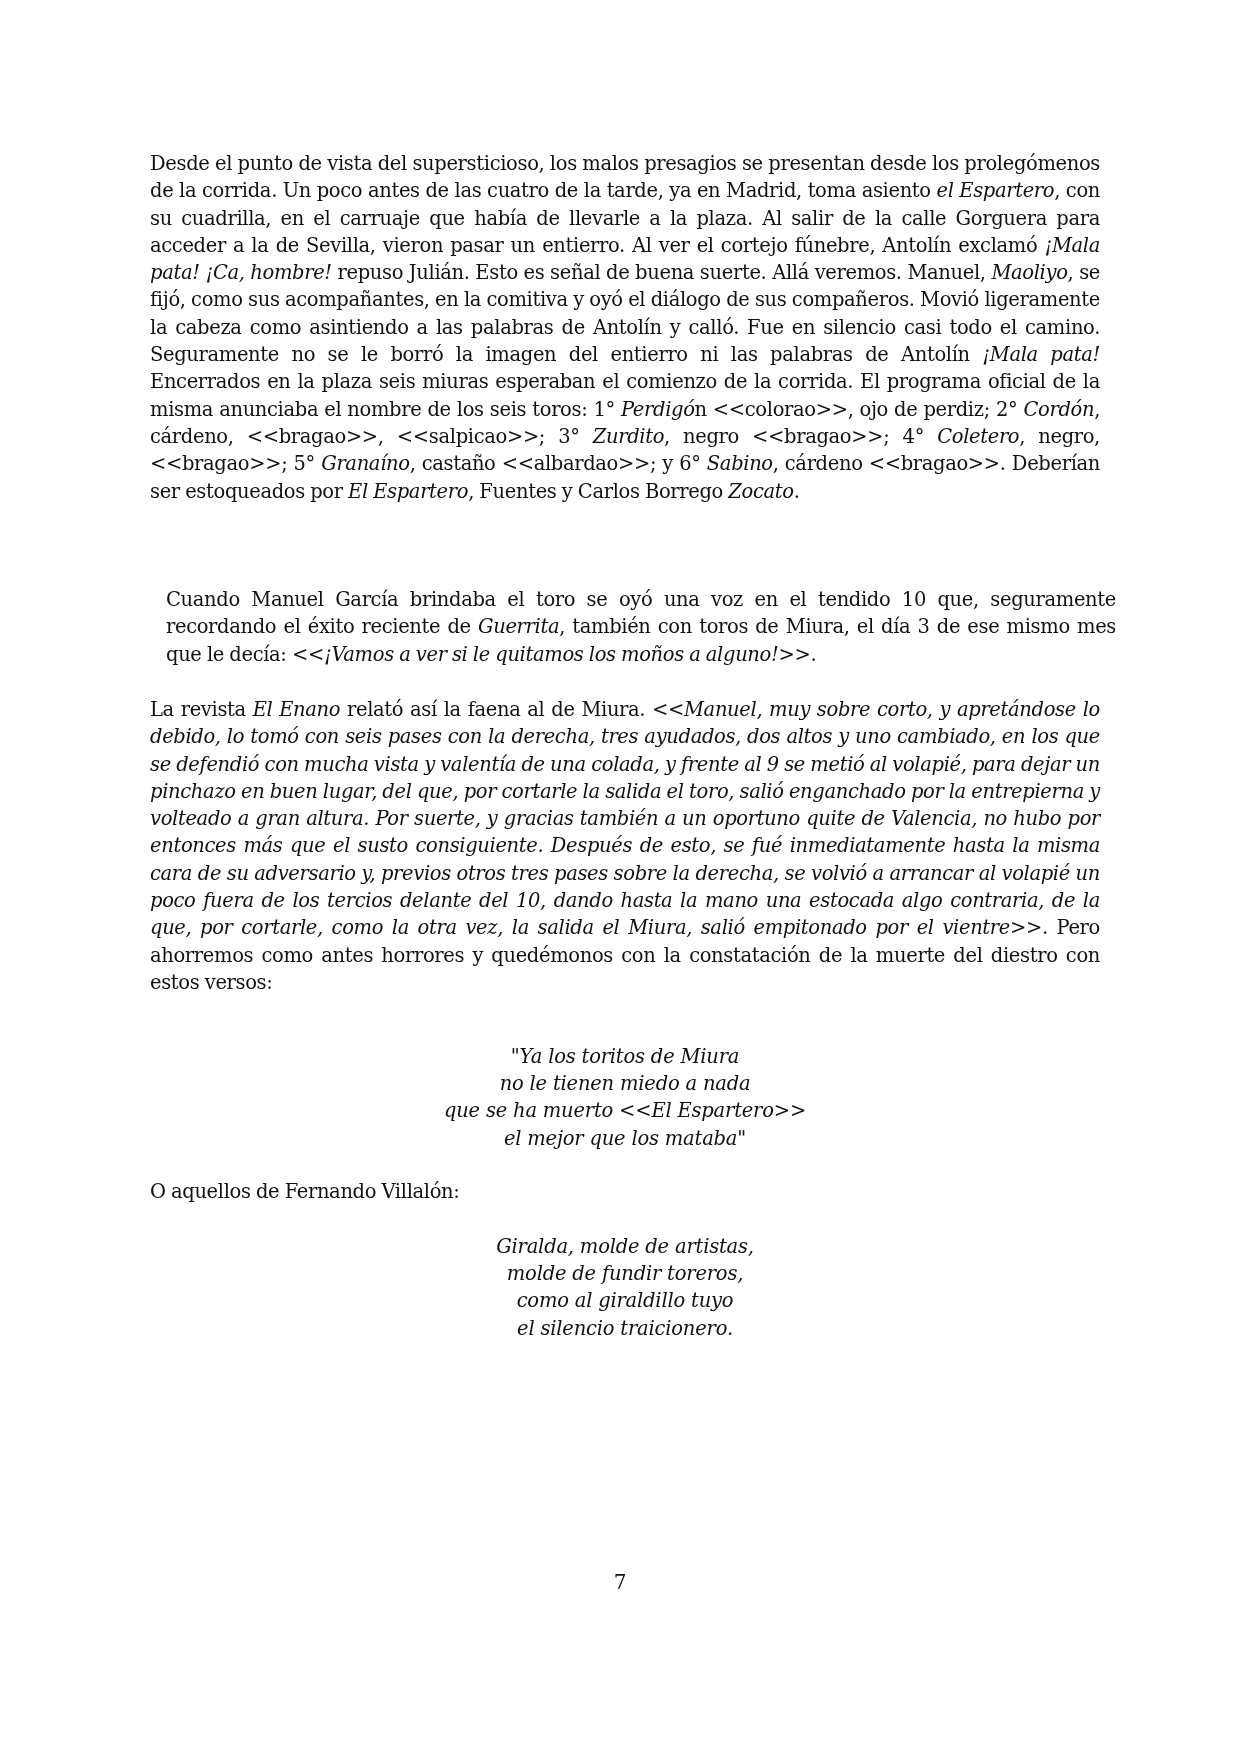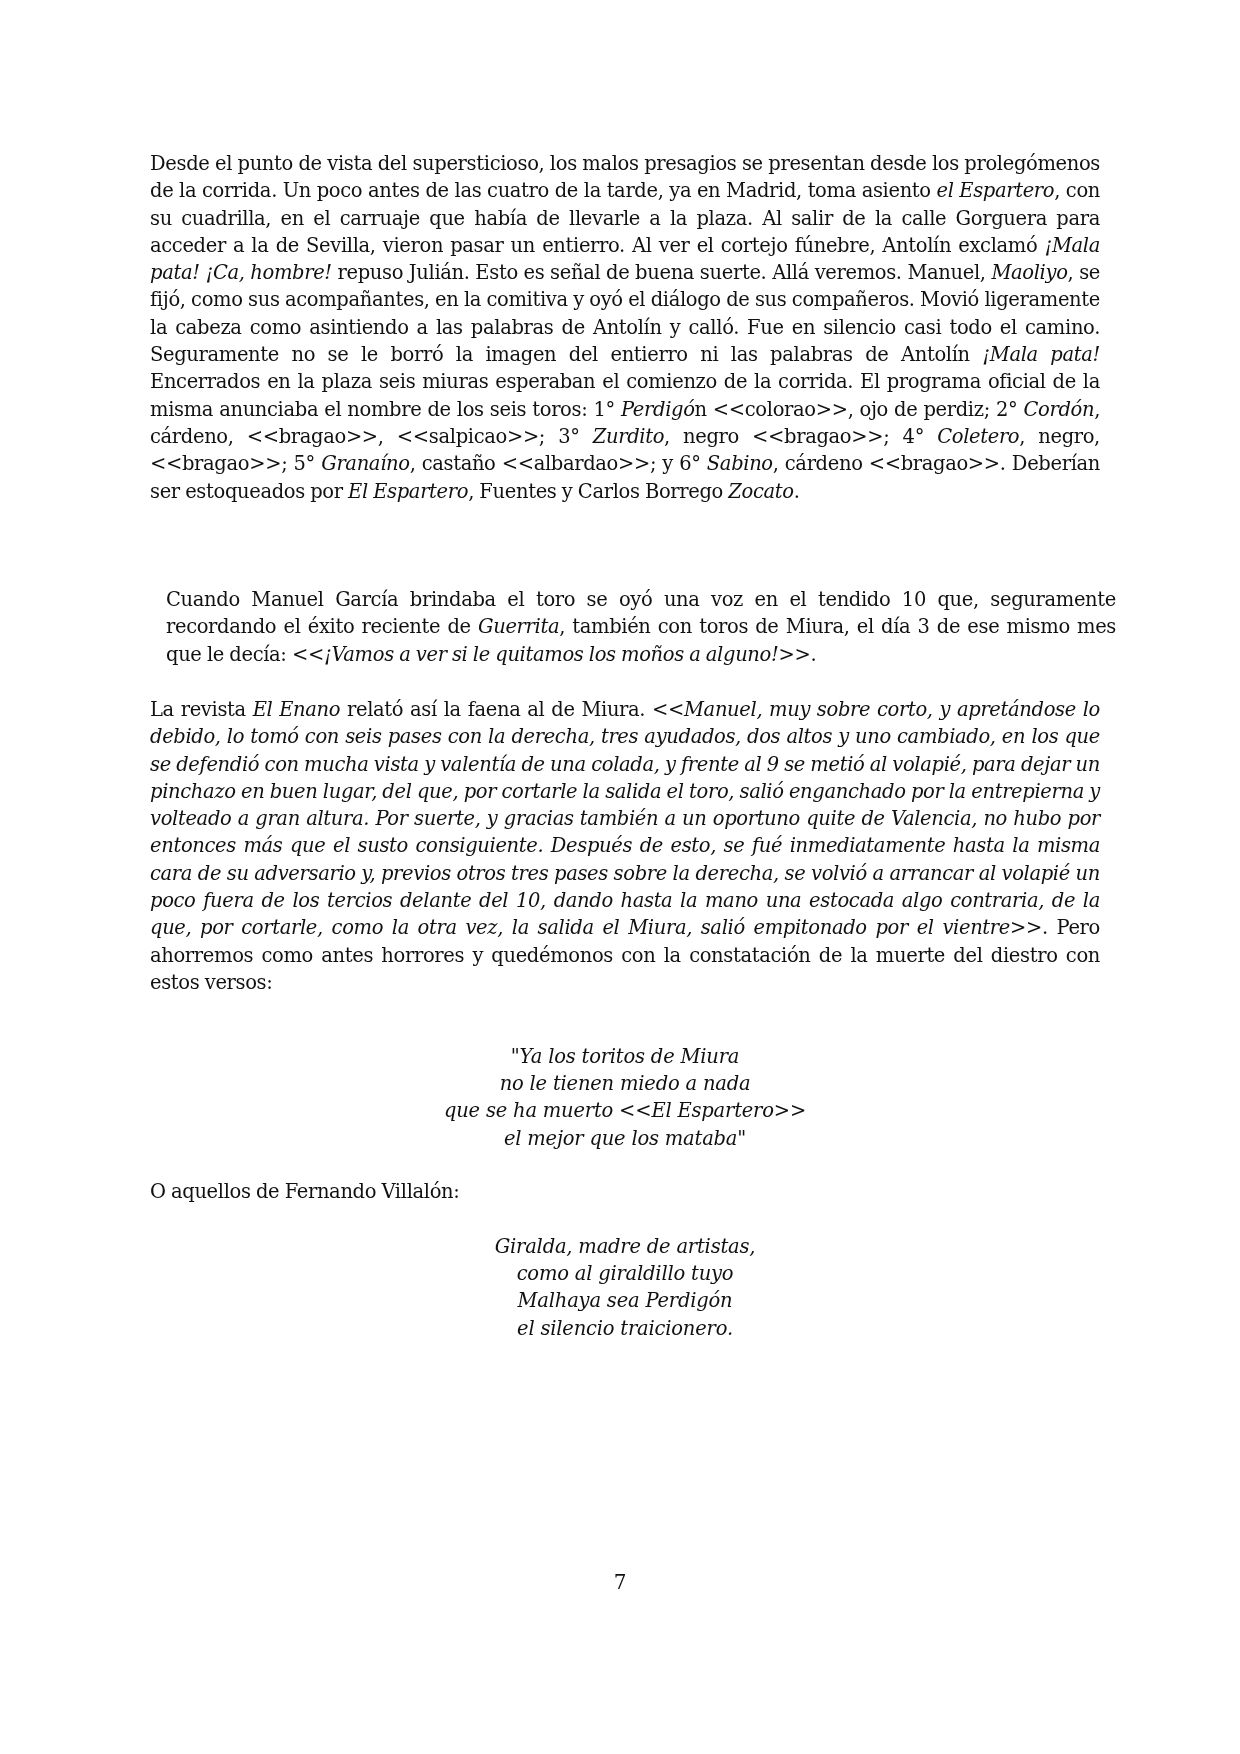--- a/index.html
+++ b/index.html
@@ -66,20 +66,20 @@
   <div class="verse v1">
     <span class="line">"Ya los toritos de Miura</span>
     <span class="line">no le tienen miedo a nada</span>
     <span class="line">que se ha muerto &lt;&lt;El Espartero&gt;&gt;</span>
     <span class="line">el mejor que los mataba"</span>
   </div>
 
   <p class="para intro2">O aquellos de Fernando Villalón:</p>
 
   <div class="verse v2">
-    <span class="line">Giralda, madre de artistas,</span>
+    <span class="line">Giralda, molde de artistas,</span>
+    <span class="line">molde de fundir toreros,</span>
     <span class="line">como al giraldillo tuyo</span>
-    <span class="line">Malhaya sea Perdigón</span>
     <span class="line">el silencio traicionero.</span>
   </div>
 </div>
 
 <div class="page-number">7</div>
 
 </body></html>

